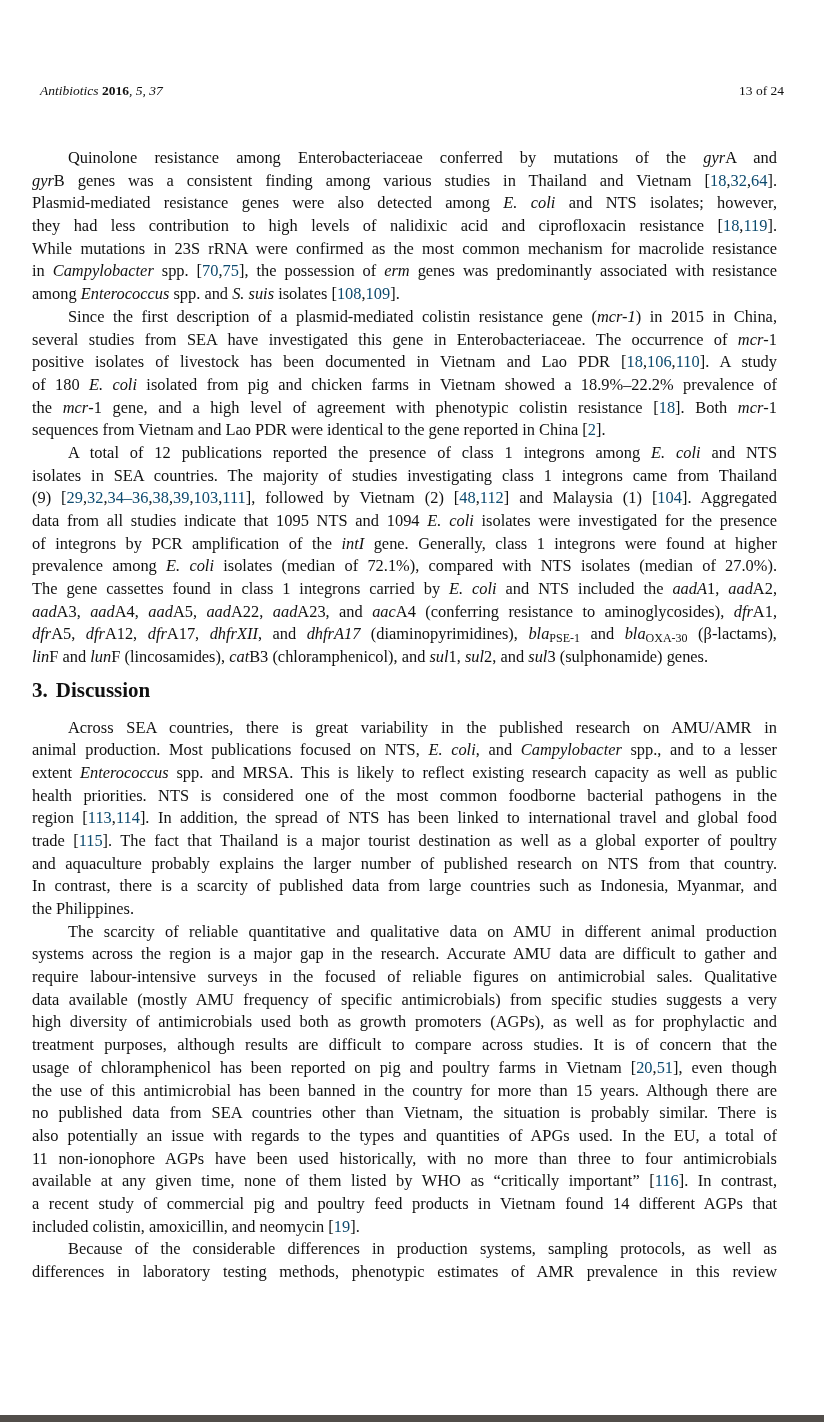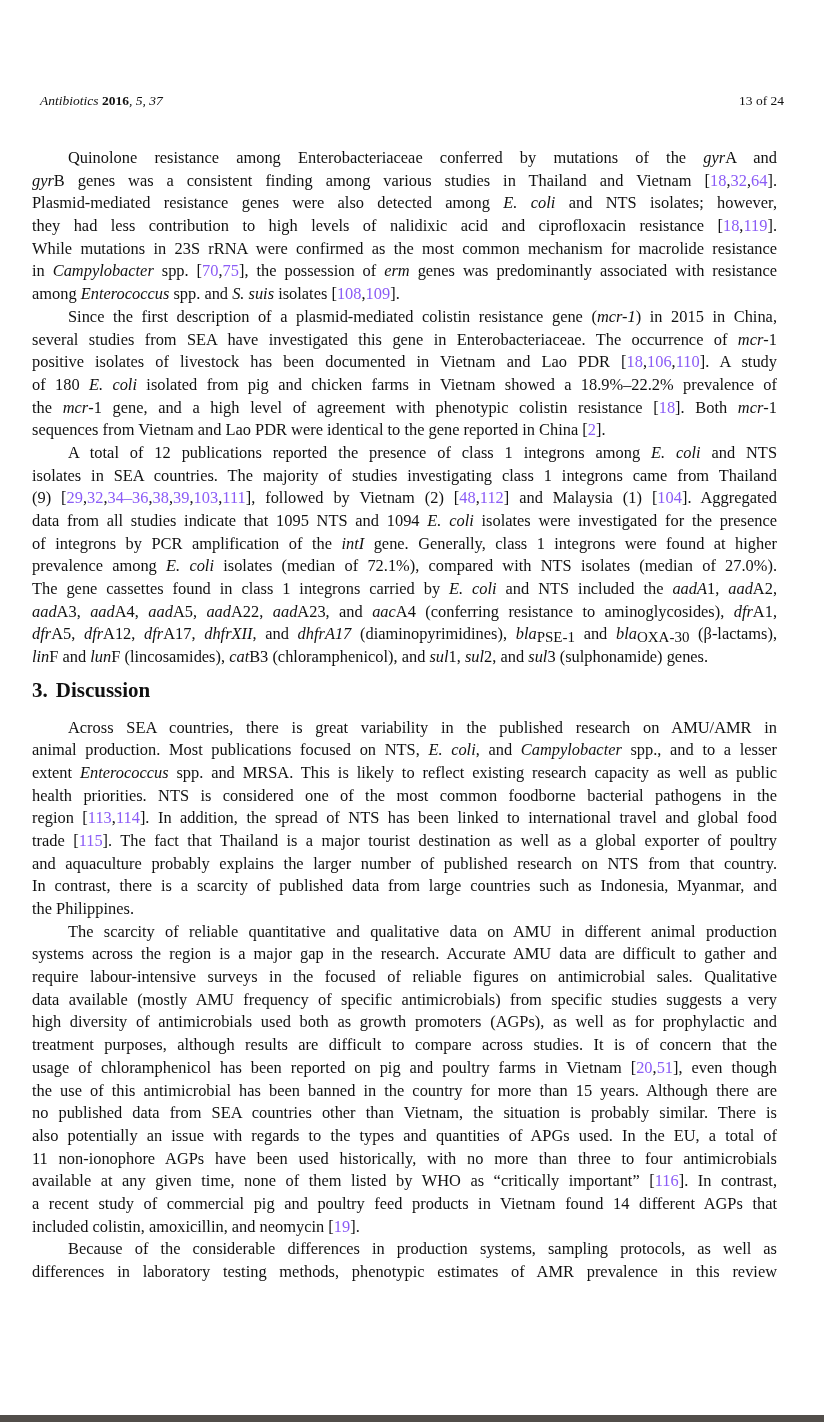--- a/index.html
+++ b/index.html
@@ -12,21 +12,21 @@
       height: 1422px;
       position: relative;
       overflow: hidden;
       font-family: "Liberation Serif", "DejaVu Serif", serif;
       color: #111111;
     }
     .page-header {
       position: absolute;
       left: 40px;
       right: 40px;
-      top: 93px;
+      top: 83px;
       height: 18px;
       font-size: 13.5px;
       display: flex;
       justify-content: space-between;
       align-items: baseline;
     }
     .page-header .journal { font-style: italic; }
     .page-header .year { font-weight: bold; font-style: normal; }
     .page-header .volume { font-style: italic; }
     .page-header .pageinfo { font-style: normal; margin-left: 11px; }
@@ -46,22 +46,22 @@
       white-space: nowrap;
       text-align: justify;
       text-align-last: justify;
       overflow: visible;
     }
     .line.last {
       text-align-last: left;
     }
     .line.indent { padding-left: 36px; }
     .seg-i { font-style: italic; }
-    .seg-cite { color: #8b5cf6; text-decoration: none; cursor: pointer; }
-    .seg-sub { font-size: 15px; vertical-align: -3px; }
+    .seg-cite { color: #0c4a6e; text-decoration: none; cursor: pointer; }
+    .seg-sub { font-size: 12px; vertical-align: -3px; }
 
     .section-heading {
       display: block;
       font-size: 21px;
       font-weight: bold;
       height: 22.7px;
       line-height: 22.7px;
       margin-top: 10px;
       margin-bottom: 15px;
     }

